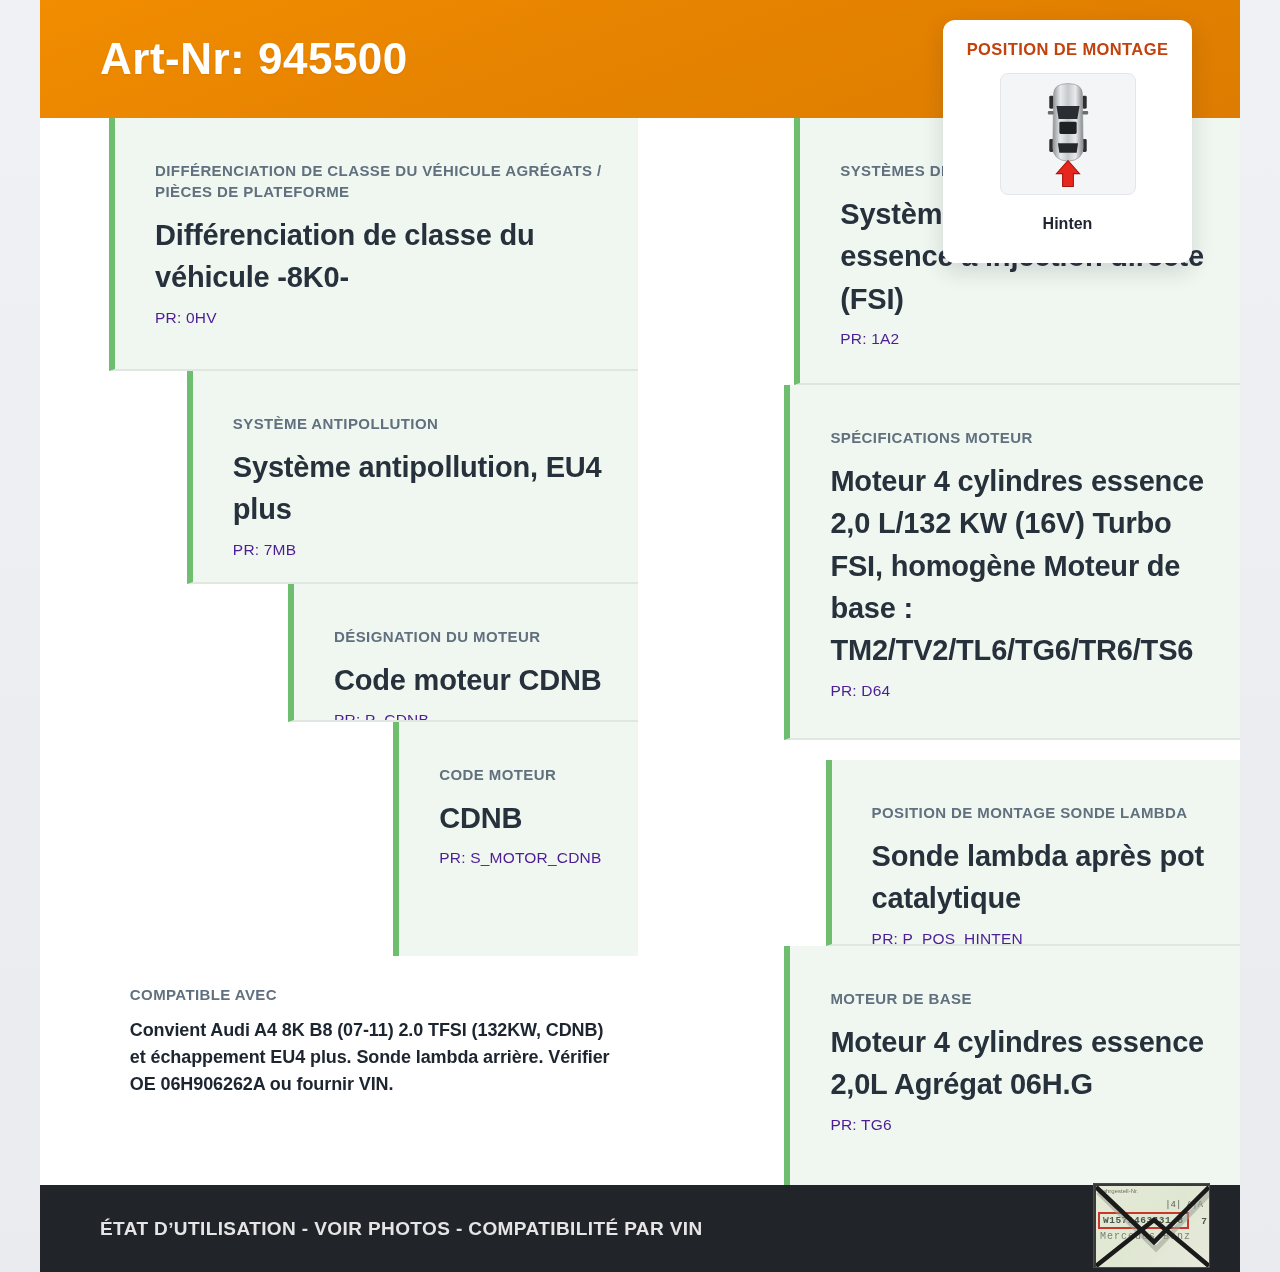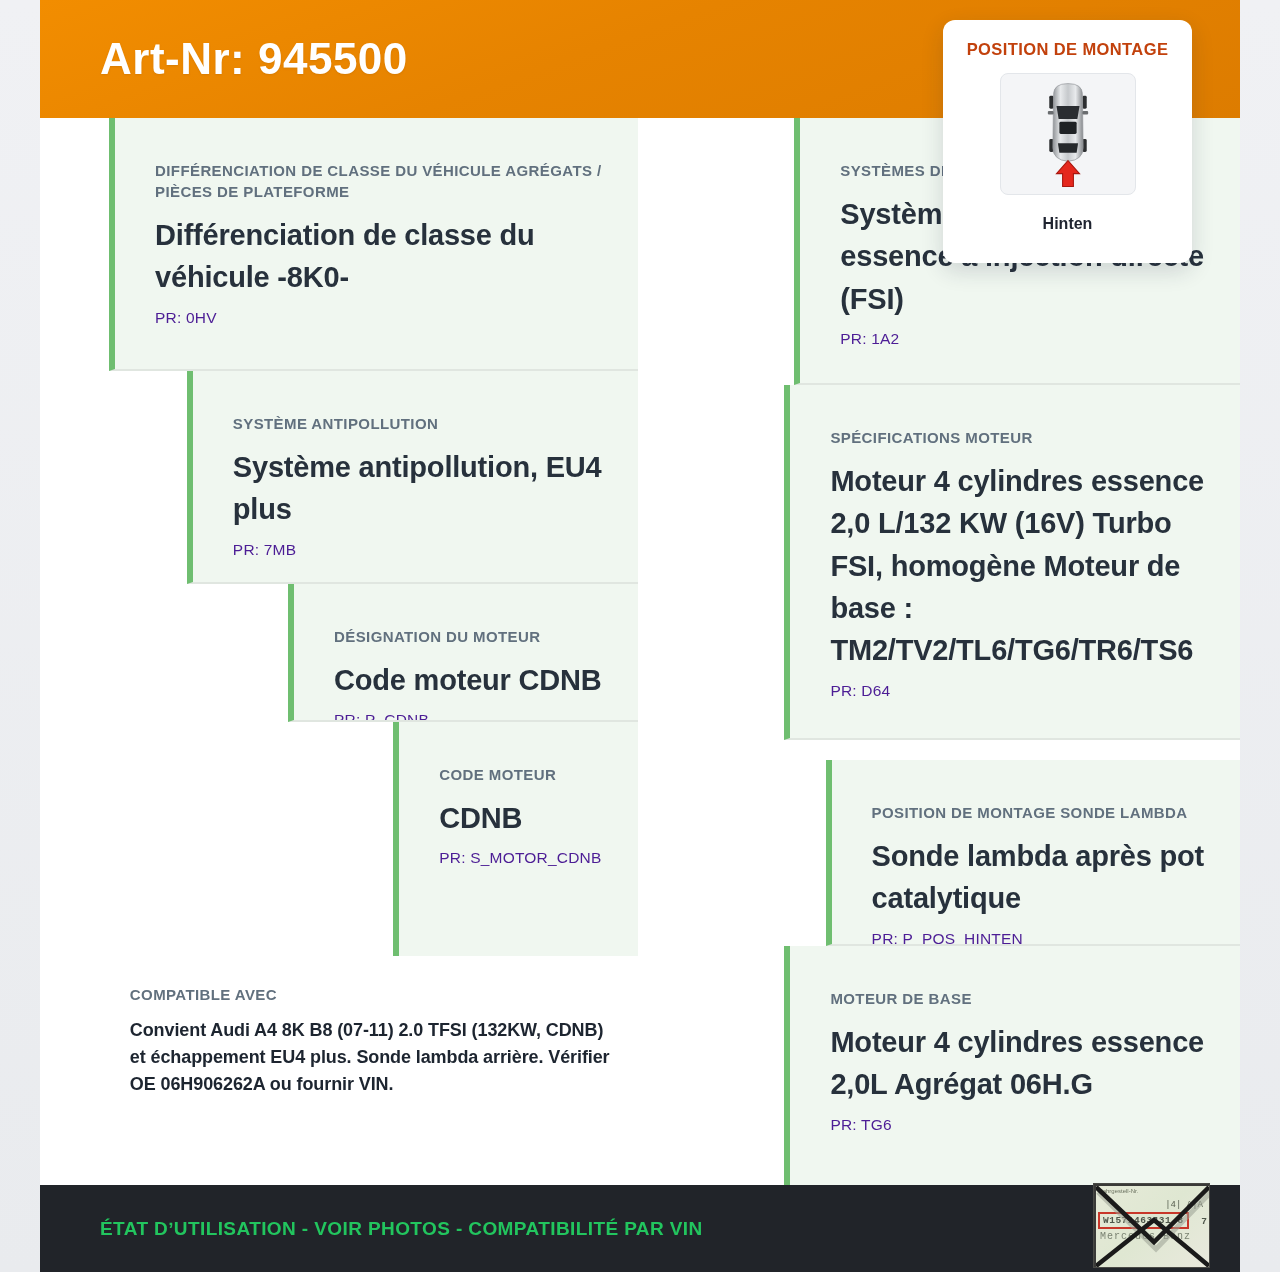--- a/index.html
+++ b/index.html
@@ -80,21 +80,21 @@
     background:#f4f5f7; border:1px solid #e3e6ea; border-radius:8px;
     display:flex; align-items:center; justify-content:center;
   }
   .pos-caption { font-size:16px; font-weight:700; color:#1f2430;margin-top:20px; }
   
   .footer {
     flex:1; background:#212429; position:relative;
     display:flex; align-items:center; padding-left:60px;
   }
   .footer-text {
-    color:#22c55e; font-size:19px; font-weight:700; letter-spacing:0.4px;
+    color:#e5e5e5; font-size:19px; font-weight:700; letter-spacing:0.4px;
   }
   .sticker {
     position:absolute; right:30px; bottom:4px; width:117px; height:85px;
     background:linear-gradient(135deg,#e6ead8 0%, #dfe7d2 50%, #e9e9dd 100%);
     border:1px solid #4a4a46; overflow:hidden;
   }
   .sticker-label {
     position:absolute; left:5px; top:4px; font-size:6px; color:#6b7260;
   }
   .sticker-row { position:absolute; right:6px; top:16px; font-size:9px; color:#5a6152;

